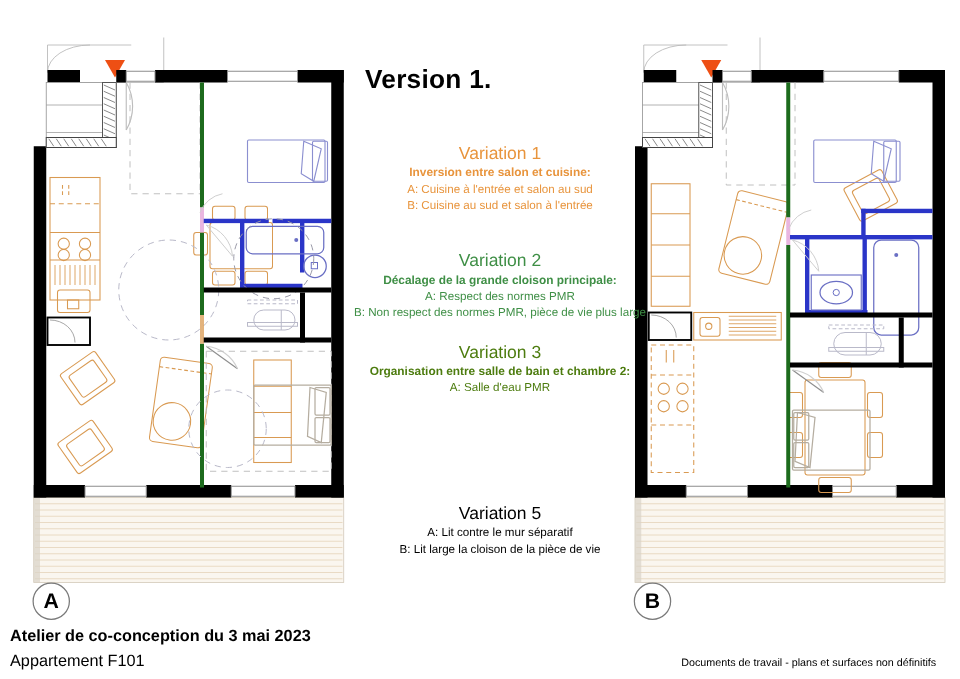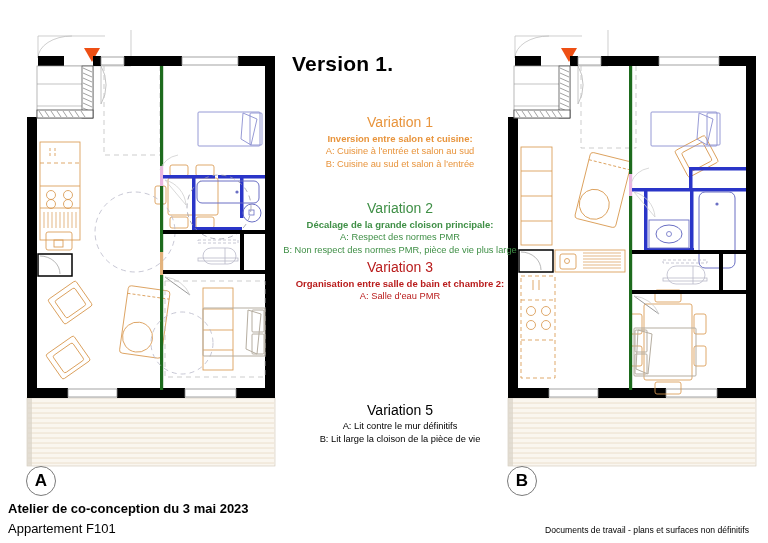--- a/index.html
+++ b/index.html
@@ -32,21 +32,21 @@
     width: 238px;
     text-align: center;
     line-height: 1.38;
   }
   .var-num { font-size: 14px; font-weight: normal; }
   .var-sub { font-size: 9.5px; font-weight: bold; }
   .var-opt { font-size: 9.3px; }
 
   .v1 { top: 113px; color: #e8943c; }
   .v2 { top: 183px; color: #3f8f46; margin-top: 16px; }
-  .v3 { top: 258px; color: #b91c1c; }
+  .v3 { top: 272px; color: #4d7c0f; }
   .v4 { top: 330px; color: #d93fa5; }
   .v5 { top: 401px; color: #000000; }
 
   
   .footer-left {
     position: absolute; left: 8px; top: 499px;
     font-size: 13px; color: #000; line-height: 1.52;
   }
   .footer-left .l1 { font-weight: bold; }
   .footer-right {
@@ -537,21 +537,21 @@
 
   <div class="var-block v3">
     <div class="var-num">Variation 3</div>
     <div class="var-sub">Organisation entre salle de bain et chambre 2:</div>
     <div class="var-opt">A: Salle d'eau PMR</div>
   </div>
 
 
   <div class="var-block v5">
     <div class="var-num">Variation 5</div>
-    <div class="var-opt">A: Lit contre le mur définitifs</div>
+    <div class="var-opt">A: Lit contre le mur séparatif</div>
     <div class="var-opt">B: Lit large la cloison de la pièce de vie</div>
   </div>
 
   <div class="plan-badge" id="badge-a">A</div>
   <div class="plan-badge" id="badge-b">B</div>
 
   <div class="footer-left">
     <div class="l1">Atelier de co-conception du 3 mai 2023</div>
     <div>Appartement F101</div>
     <div>Mme Fabienne Baudouin</div>

